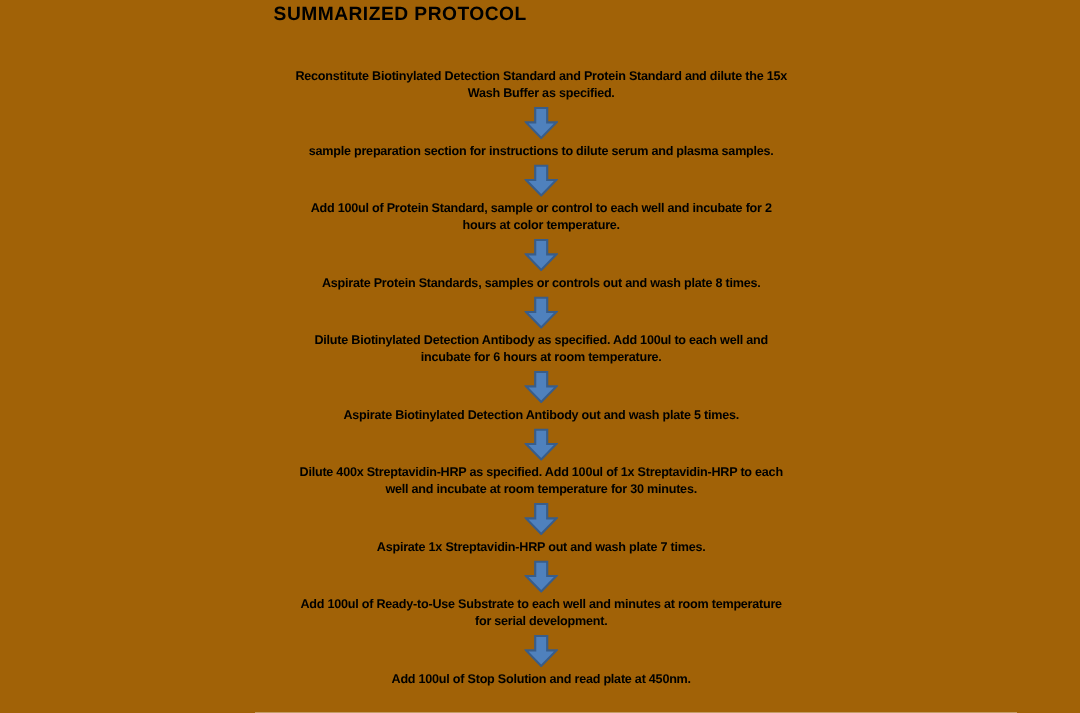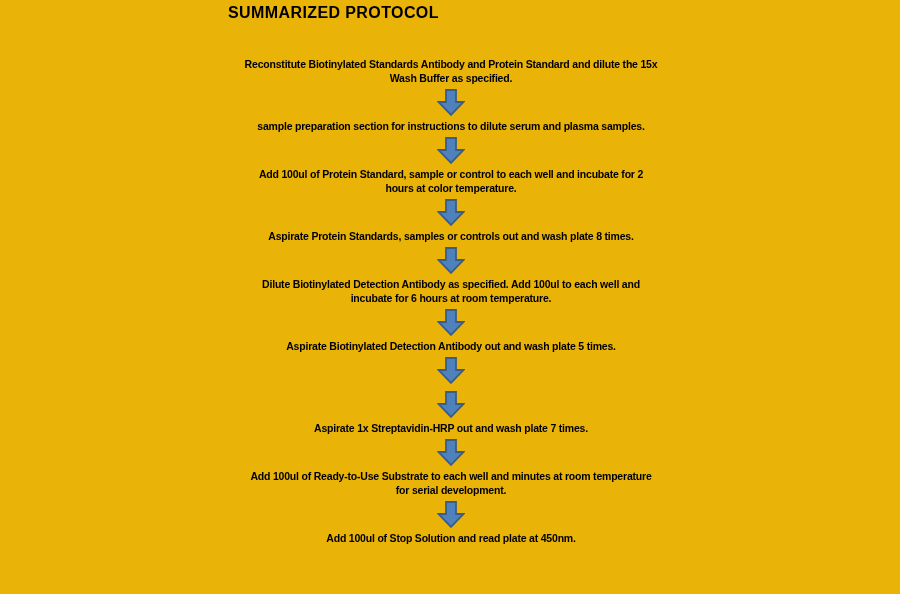--- a/index.html
+++ b/index.html
@@ -4,21 +4,21 @@
 <style>
   html, body {
     margin: 0;
     padding: 0;
     background: #ffffff;
   }
   .canvas {
     position: relative;
     width: 900px;
     height: 594px;
-    background: #eab308;
+    background: #a16207;
     overflow: hidden;
     font-family: "Liberation Sans", sans-serif;
   }
   .title {
     position: absolute;
     left: 228px;
     top: 4px;
     font-size: 16px;
     font-weight: bold;
     letter-spacing: 0.4px;
@@ -51,21 +51,21 @@
     flex: 0 0 auto;
   }
 </style>
 </head>
 <body>
 
 <div class="canvas">
   <div class="title">SUMMARIZED PROTOCOL</div>
   <div class="flow" id="flow">
       <div class="step">
-        <div class="line">Reconstitute Biotinylated Standards Antibody and Protein Standard and dilute the 15x</div>
+        <div class="line">Reconstitute Biotinylated Detection Standard and Protein Standard and dilute the 15x</div>
         <div class="line">Wash Buffer as specified.</div>
       </div>
       <svg class="arrow" width="28" height="27" viewBox="0 0 28 27" aria-hidden="true">
     <polygon points="9,1 19,1 19,13 26.6,13 14,25.9 1.4,13 9,13" stroke-width="1.8" stroke-linejoin="miter" fill="#4f81bd" stroke="#385d8a"></polygon>
   </svg>
       <div class="step">
         <div class="line">sample preparation section for instructions to dilute serum and plasma samples.</div>
       </div>
       <svg class="arrow" width="28" height="27" viewBox="0 0 28 27" aria-hidden="true">
     <polygon points="9,1 19,1 19,13 26.6,13 14,25.9 1.4,13 9,13" stroke-width="1.8" stroke-linejoin="miter" fill="#4f81bd" stroke="#385d8a"></polygon>
@@ -89,20 +89,24 @@
       </div>
       <svg class="arrow" width="28" height="27" viewBox="0 0 28 27" aria-hidden="true">
     <polygon points="9,1 19,1 19,13 26.6,13 14,25.9 1.4,13 9,13" stroke-width="1.8" stroke-linejoin="miter" fill="#4f81bd" stroke="#385d8a"></polygon>
   </svg>
       <div class="step">
         <div class="line">Aspirate Biotinylated Detection Antibody out and wash plate 5 times.</div>
       </div>
       <svg class="arrow" width="28" height="27" viewBox="0 0 28 27" aria-hidden="true">
     <polygon points="9,1 19,1 19,13 26.6,13 14,25.9 1.4,13 9,13" stroke-width="1.8" stroke-linejoin="miter" fill="#4f81bd" stroke="#385d8a"></polygon>
   </svg>
+      <div class="step">
+        <div class="line">Dilute 400x Streptavidin-HRP as specified. Add 100ul of 1x Streptavidin-HRP to each</div>
+        <div class="line">well and incubate at room temperature for 30 minutes.</div>
+      </div>
       <svg class="arrow" width="28" height="27" viewBox="0 0 28 27" aria-hidden="true">
     <polygon points="9,1 19,1 19,13 26.6,13 14,25.9 1.4,13 9,13" stroke-width="1.8" stroke-linejoin="miter" fill="#4f81bd" stroke="#385d8a"></polygon>
   </svg>
       <div class="step">
         <div class="line">Aspirate 1x Streptavidin-HRP out and wash plate 7 times.</div>
       </div>
       <svg class="arrow" width="28" height="27" viewBox="0 0 28 27" aria-hidden="true">
     <polygon points="9,1 19,1 19,13 26.6,13 14,25.9 1.4,13 9,13" stroke-width="1.8" stroke-linejoin="miter" fill="#4f81bd" stroke="#385d8a"></polygon>
   </svg>
       <div class="step">

